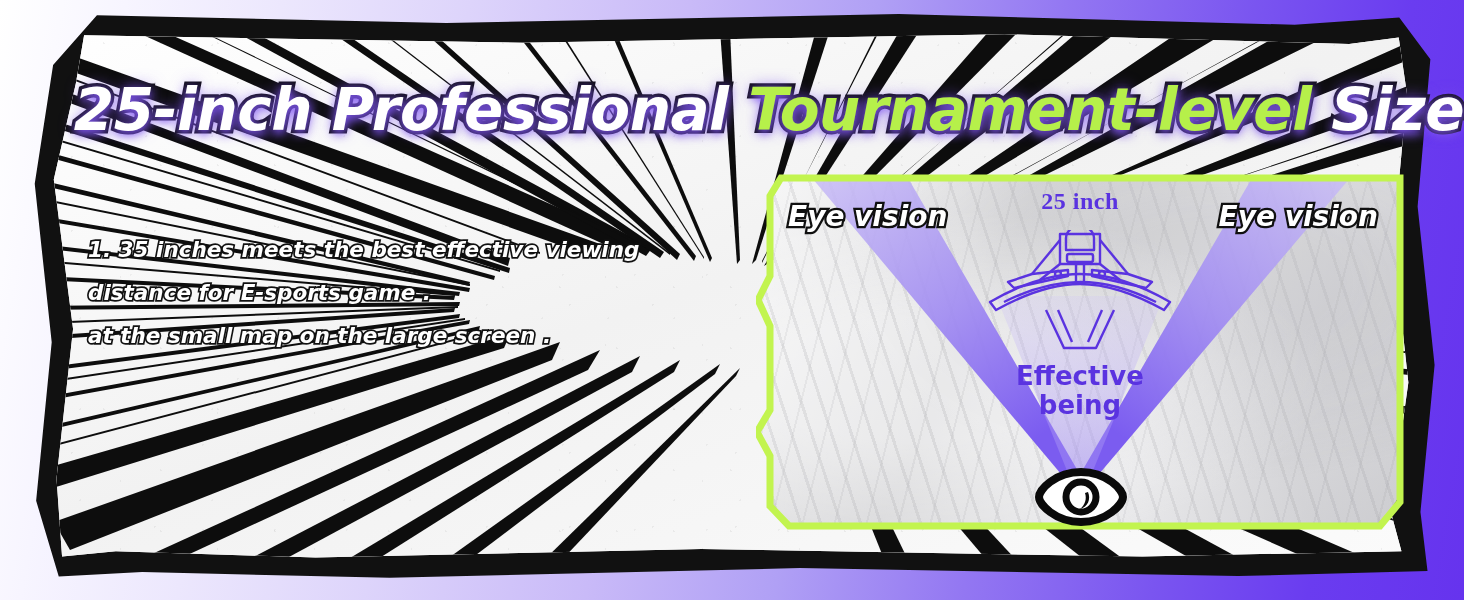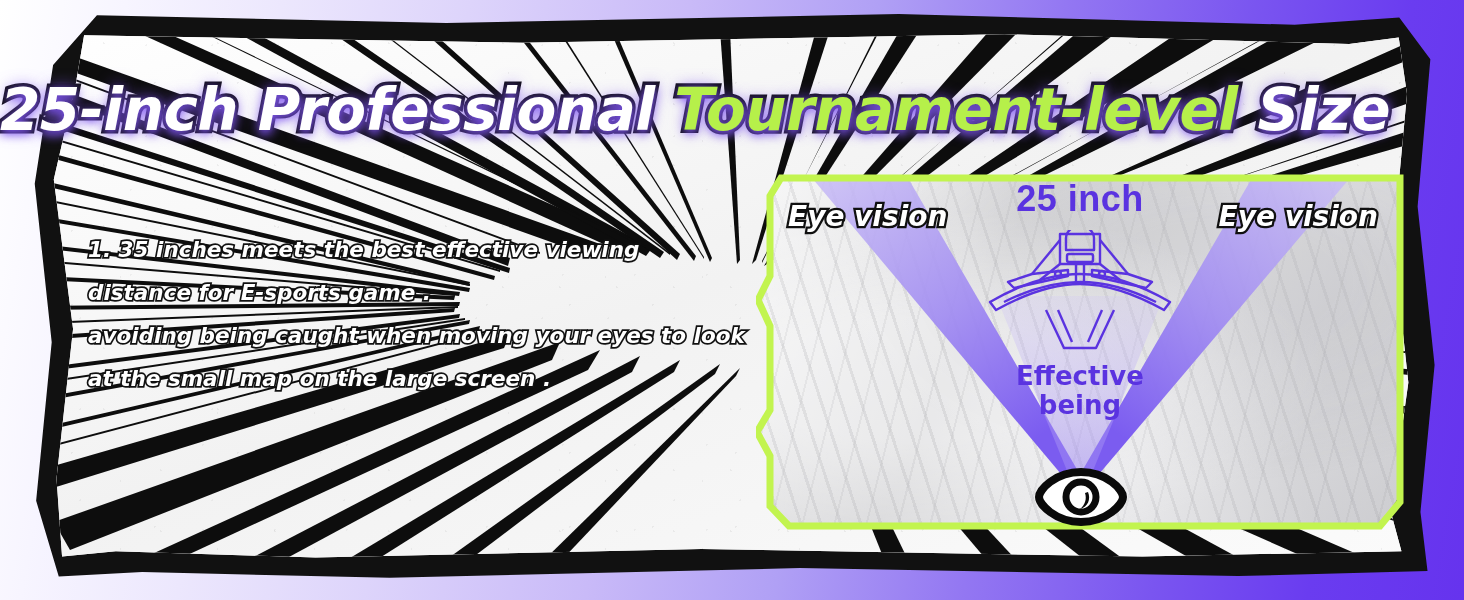--- a/index.html
+++ b/index.html
@@ -76,21 +76,21 @@
       linear-gradient(160deg,#ffffff 0%, #f2f2f2 48%, #fbfbfb 100%);
     background-size: 57px 61px, 83px 74px, 66px 91px, 97px 68px, 72px 85px, 100% 100%;
   }
 
   .speedlines { position: absolute; inset: 0; }
 
   
   .title-row {
     position: absolute;
     left: 0; right: 0; top: 76px;
-    text-align: left;
+    text-align: right;
     white-space: nowrap;
     z-index: 6;
   }
   .title-word {
     font-family: "DejaVu Sans", sans-serif;
     font-weight: 700;
     font-size: 58px;
     letter-spacing: -0.5px;
     font-style: italic;
     -webkit-text-stroke: 7px #0a0a0a;
@@ -159,25 +159,25 @@
   .eye-label {
     font-family: "DejaVu Sans", sans-serif;
     font-weight: 700; font-style: italic;
     font-size: 28px; color: #ffffff;
     -webkit-text-stroke: 4.6px #101010;
     paint-order: stroke fill;
     white-space: nowrap;
   }
 
   .lbl-size {
-    position: absolute; left: 0; right: 0; top: 0;
+    position: absolute; left: 0; right: 0; top: 10px;
     text-align: center;
-    font-family: Liberation Sans, sans-serif;
+    font-family: Liberation Serif, serif;
     font-weight: 700;
-    font-size: 36px;
+    font-size: 24px;
     color: #5a33e0;
     letter-spacing: 0.5px;
   }
 
   .monitor-icon { position: absolute; left: 228px; top: 52px; }
 
   .lbl-effective {
     position: absolute; left: 0; right: 0; top: 160px;
     text-align: center;
     font-family: "DejaVu Sans", sans-serif;
@@ -280,21 +280,20 @@
     </svg>
   </div>
 
   <div class="title-row">
     <span class="title-word title-white">25-inch Professional </span><span class="title-word title-lime">Tournament-level</span><span class="title-word title-white"> Size</span>
   </div>
 
   <div class="body-copy">
     <div class="body-line">1.  35 inches meets the best effective viewing</div>
     <div class="body-line">distance for E-sports game .</div>
-    <div class="body-line">avoiding being caught when moving your eyes to look</div>
     <div class="body-line">at the small map on the large screen .</div>
   </div>
 
   <div class="panel">
 
     <div class="panel-fill">
       <div class="panel-grunge"></div>
 
       <svg class="beam" style="left:0;top:0;width:640px;height:348px" viewBox="0 0 640 348">
         <defs>

